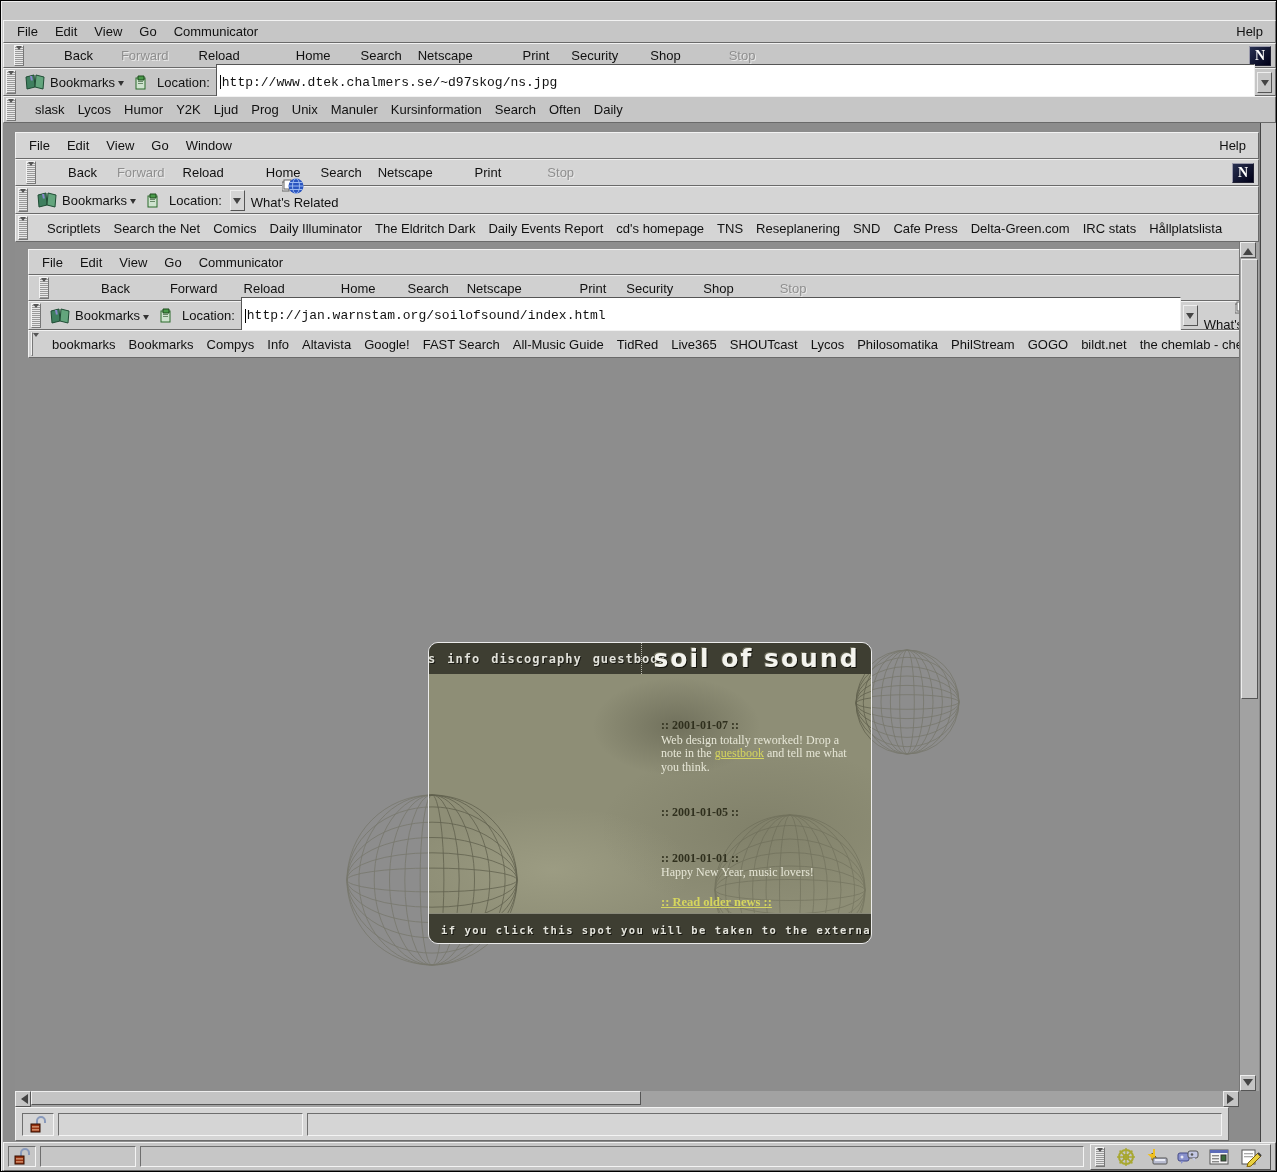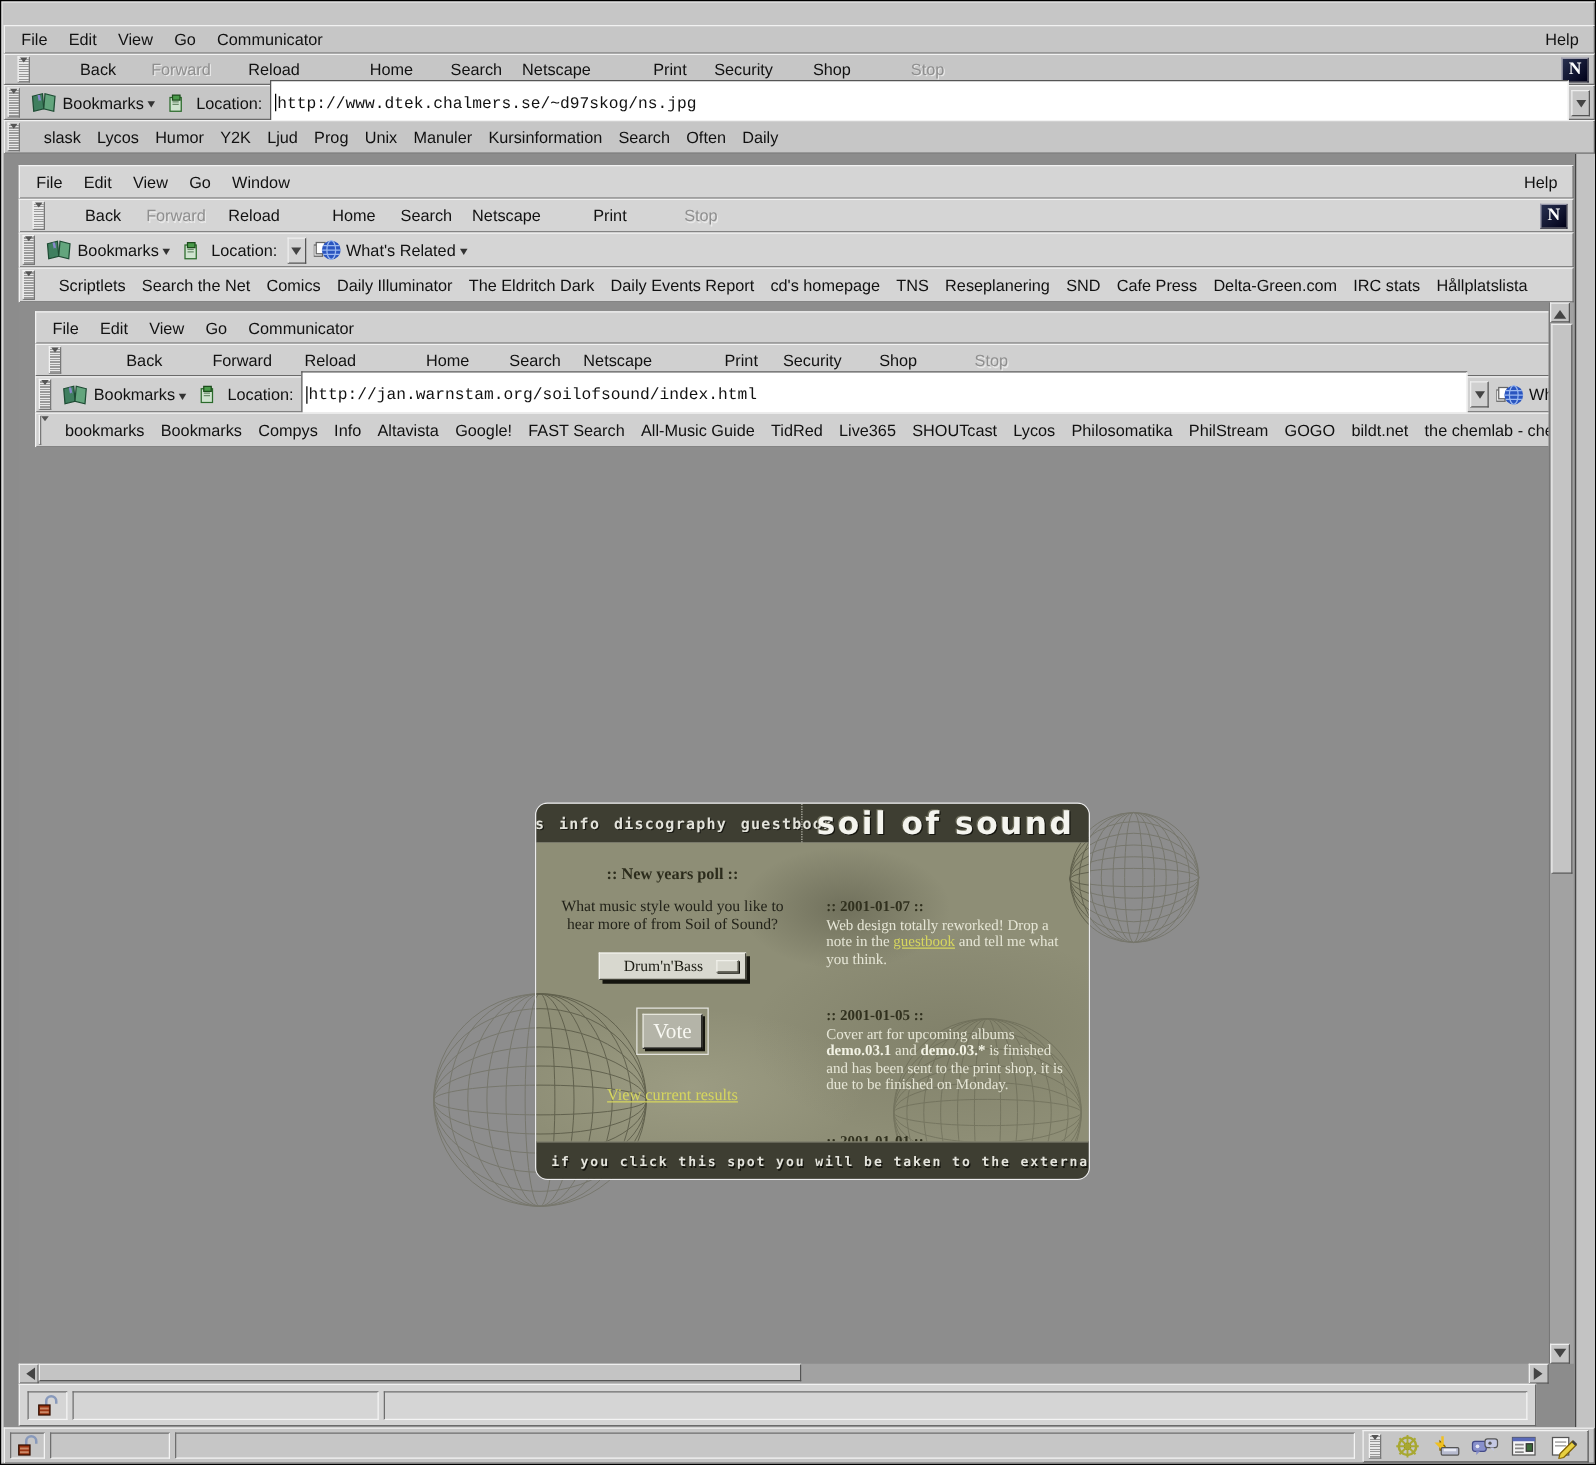--- a/index.html
+++ b/index.html
@@ -51,21 +51,21 @@
   .grip::before{content:"";position:absolute;top:0;left:1px;width:0;height:0;border:3px solid transparent;border-top:4px solid #555;}
   
   .bm-caret{width:0;height:0;border:3px solid transparent;border-top:5px solid #333;margin:6px 0 0 3px;}
   .loc-label{margin:0 6px 0 10px;white-space:nowrap;}
   .bm-label{margin-left:4px;}
   .urlfield{flex:1;height:37px;background:#fff;border:1px solid;border-color:#555 #eee #eee #555;display:flex;align-items:center;
     font-family:"Liberation Mono",monospace;font-size:13px;padding:0 3px;overflow:hidden;white-space:nowrap;}
   .caret{width:1px;height:14px;background:#000;margin-right:1px;flex:none;}
   .dd-btn{width:15px;height:21px;background:inherit;border:1px solid;border-color:#eee #555 #555 #eee;display:flex;align-items:center;justify-content:center;flex:none;}
   .dd-btn i{width:0;height:0;border:4px solid transparent;border-top:6px solid #444;margin-top:5px;}
-  .whats{display:flex;align-items:center;margin:0 6px 0 6px;white-space:nowrap;}
+  .whats{display:flex;align-items:center;margin:0 6px 0 6px;white-space:nowrap;flex-direction:column;}
   .nlogo{width:22px;height:20px;margin:0 4px 0 auto;background:linear-gradient(135deg,#283050,#000018);color:#fff;
     font:bold 14px "Liberation Serif",serif;display:flex;align-items:center;justify-content:center;border:1px solid;border-color:#99a #223 #223 #99a;}
   .bm-items span{margin-right:13px;white-space:nowrap;}
   
   .content{position:absolute;left:2px;top:122px;width:1273px;height:1019px;background:#8c8c8c;overflow:hidden;}
   .l2content{position:absolute;left:12px;top:119px;width:1224px;height:849px;background:#8d8d8d;overflow:hidden;}
   .l3content{position:absolute;left:13px;top:116px;width:1290px;height:733px;background:#8d8d8d;overflow:hidden;}
   .outer-vstrip{position:absolute;left:1257px;top:0;width:16px;height:1019px;background:#c3c3c3;border-left:1px solid #444;}
   
   .vscroll{position:absolute;left:1236px;top:119px;width:20px;height:849px;background:#a2a2a2;border-left:1px solid #777;}
@@ -487,41 +487,28 @@
                     <ellipse rx="24.0" ry="75"></ellipse>
                     <ellipse rx="75" ry="37.5"></ellipse>
                     <ellipse rx="37.5" ry="75"></ellipse>
                     <ellipse rx="75" ry="51.0"></ellipse>
                     <ellipse rx="51.0" ry="75"></ellipse>
                     <ellipse rx="75" ry="64.5"></ellipse>
                     <ellipse rx="64.5" ry="75"></ellipse>
                   </g>
                 </svg></div>
 
-            <div class="poll">
-              <div class="poll-heading">:: New years poll ::</div>
-              <div class="poll-q">What music style would you like to hear more of from Soil of Sound?</div>
-              <div class="dropdown">
-                <span class="dd-label">Drum'n'Bass</span>
-                <span class="dd-tab"></span>
-              </div>
-              <div class="vote-frame">
-                <button class="vote-btn">Vote</button>
-              </div>
-              <a class="soil-link results-link">View current results</a>
-            </div>
 
             <div class="news">
               
             <div class="news-item">
                   <div class="news-date">:: 2001-01-07 ::</div>
                   <div><span>Web design totally reworked! Drop a note in the </span><span class="soil-link">guestbook</span><span> and tell me what you think.</span></div>
                 </div><div class="news-item">
                   <div class="news-date">:: 2001-01-05 ::</div>
-                  <div><span>Cover art for upcoming albums </span><span class="bold">demo.03.1</span><span> and </span><span class="bold">demo.03.*</span><span> is finished and has been sent to the print shop, it is due to be finished on Monday.</span></div>
                 </div><div class="news-item">
                   <div class="news-date">:: 2001-01-01 ::</div>
                   <div><span>Happy New Year, music lovers!</span></div>
                 </div><a class="soil-link read-older">:: Read older news ::</a></div>
           </div>
 
           <div class="soil-footer">
             <span class="soil-footer-text">if you click this spot you will be taken to the external links</span>
 
           </div>

